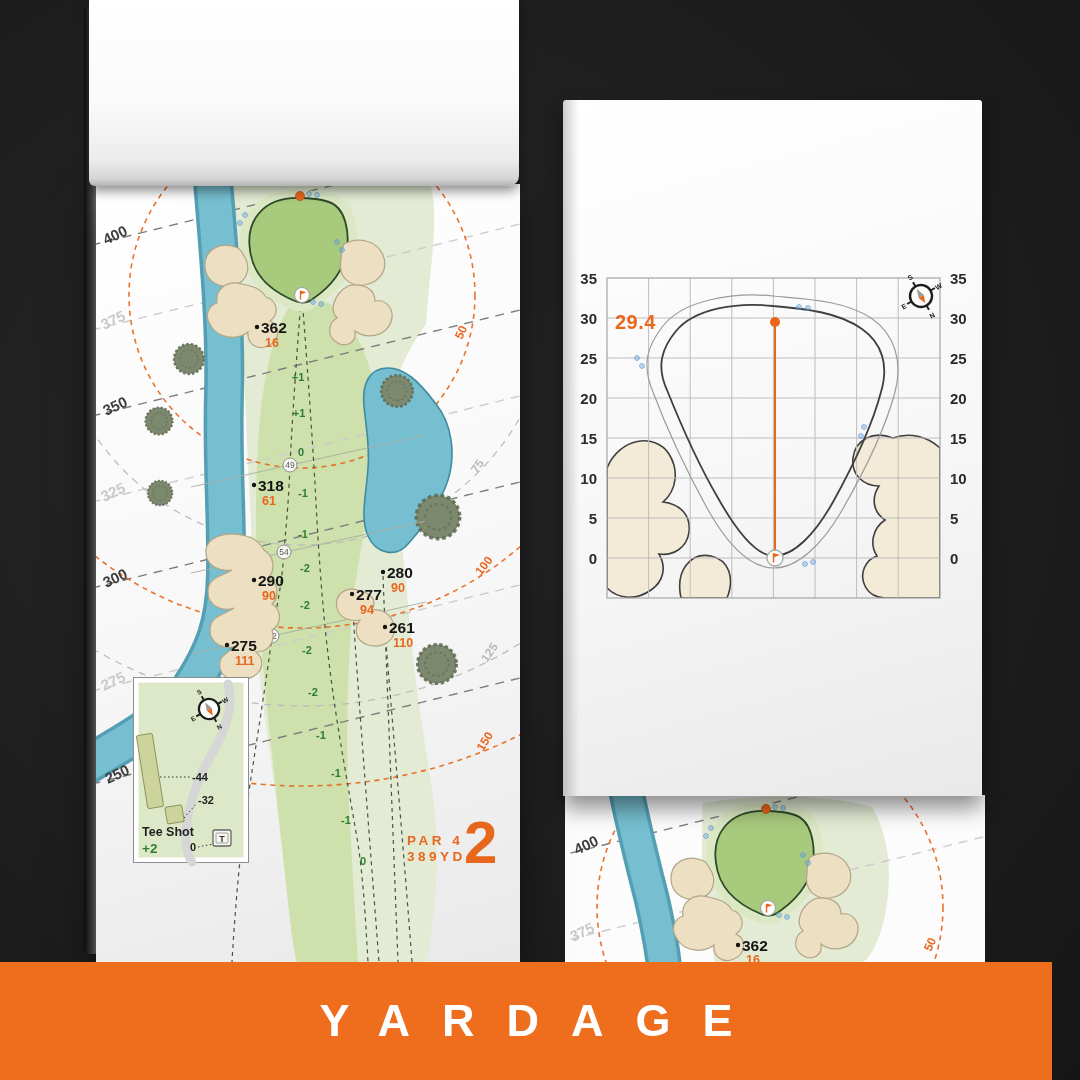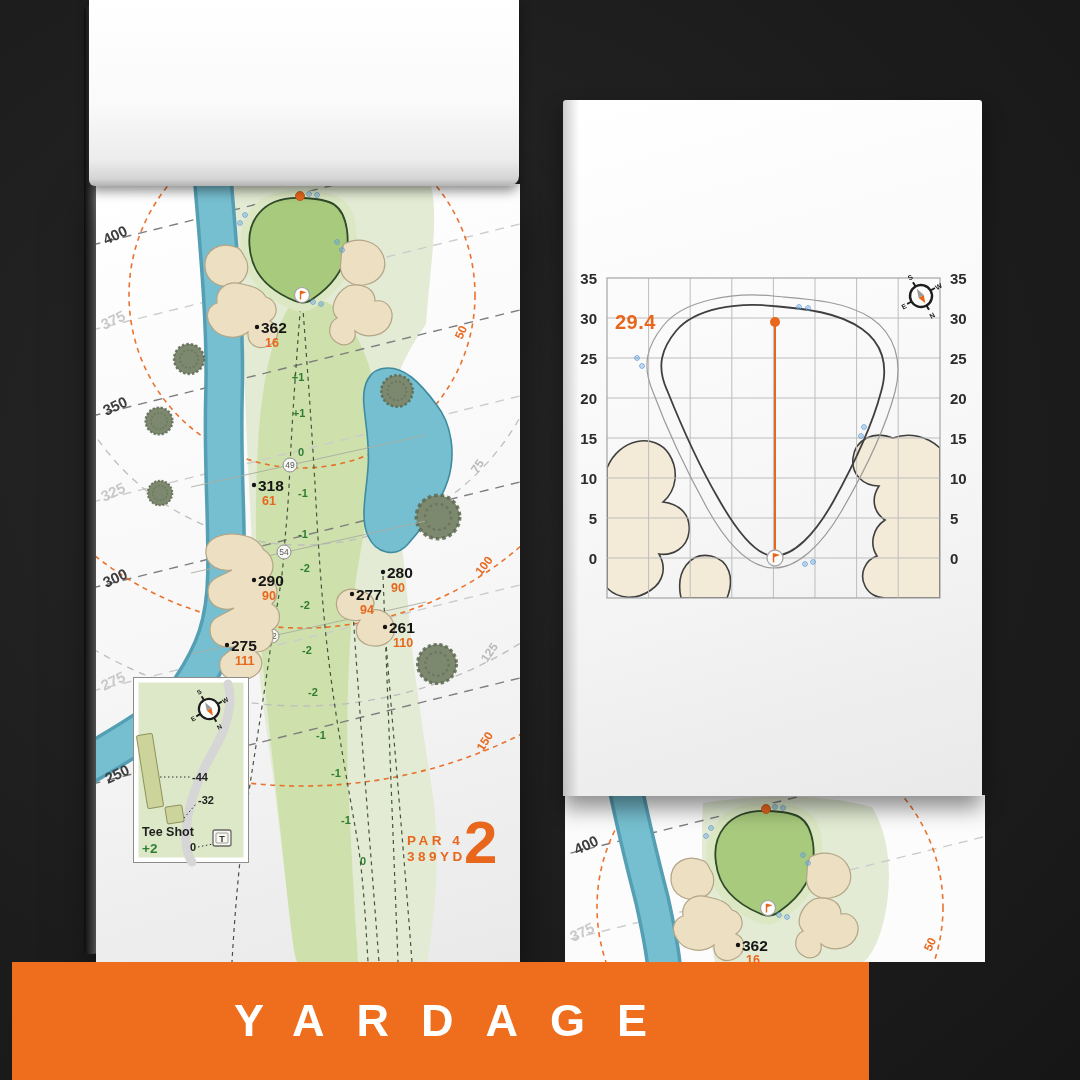--- a/index.html
+++ b/index.html
@@ -17,21 +17,21 @@
     background:linear-gradient(180deg,#ffffff 0%,#fafafa 55%,#ececec 86%,#d5d5d5 96%,#b3b3b3 100%);
     border-radius:0 0 10px 6px;box-shadow:0 5px 12px rgba(0,0,0,.45);}
   .map-page{left:96px;top:184px;width:424px;height:778px;z-index:3;
     box-shadow:0 18px 40px rgba(0,0,0,.55);}
   .green-page{left:563px;top:100px;width:419px;height:696px;z-index:4;
     border-radius:3px 3px 0 0;
     box-shadow:0 12px 22px rgba(0,0,0,.45);}
   .green-page::after{content:"";position:absolute;inset:0;pointer-events:none;
     background:linear-gradient(90deg,rgba(0,0,0,.20) 0,rgba(0,0,0,0) 16px);}
   .next-page{left:565px;top:795px;width:420px;height:167px;z-index:2;background:#fcfcfc;}
-  .banner{position:absolute;left:12px;top:962px;width:857px;height:118px;z-index:10;
+  .banner{position:absolute;left:0;top:962px;width:1052px;height:118px;z-index:10;
     background:var(--c-banner,#ee6e1d);display:flex;align-items:center;justify-content:center;}
   .banner span{color:#ffffff;font-weight:bold;font-size:45px;letter-spacing:32px;padding-left:32px;}
 
   svg{position:absolute;left:0;top:0;overflow:hidden}
   svg text{font-family:"Liberation Sans",sans-serif}
   .t-dist{font-size:15px;font-weight:bold}
   .tone-dark{fill:#3e3e3e}
   .tone-light{fill:#c9c9c9}
   .t-arc{font-size:12px;font-weight:bold}
   .t-arc.tone-orange{fill:var(--c-accent,#e8671d)}

